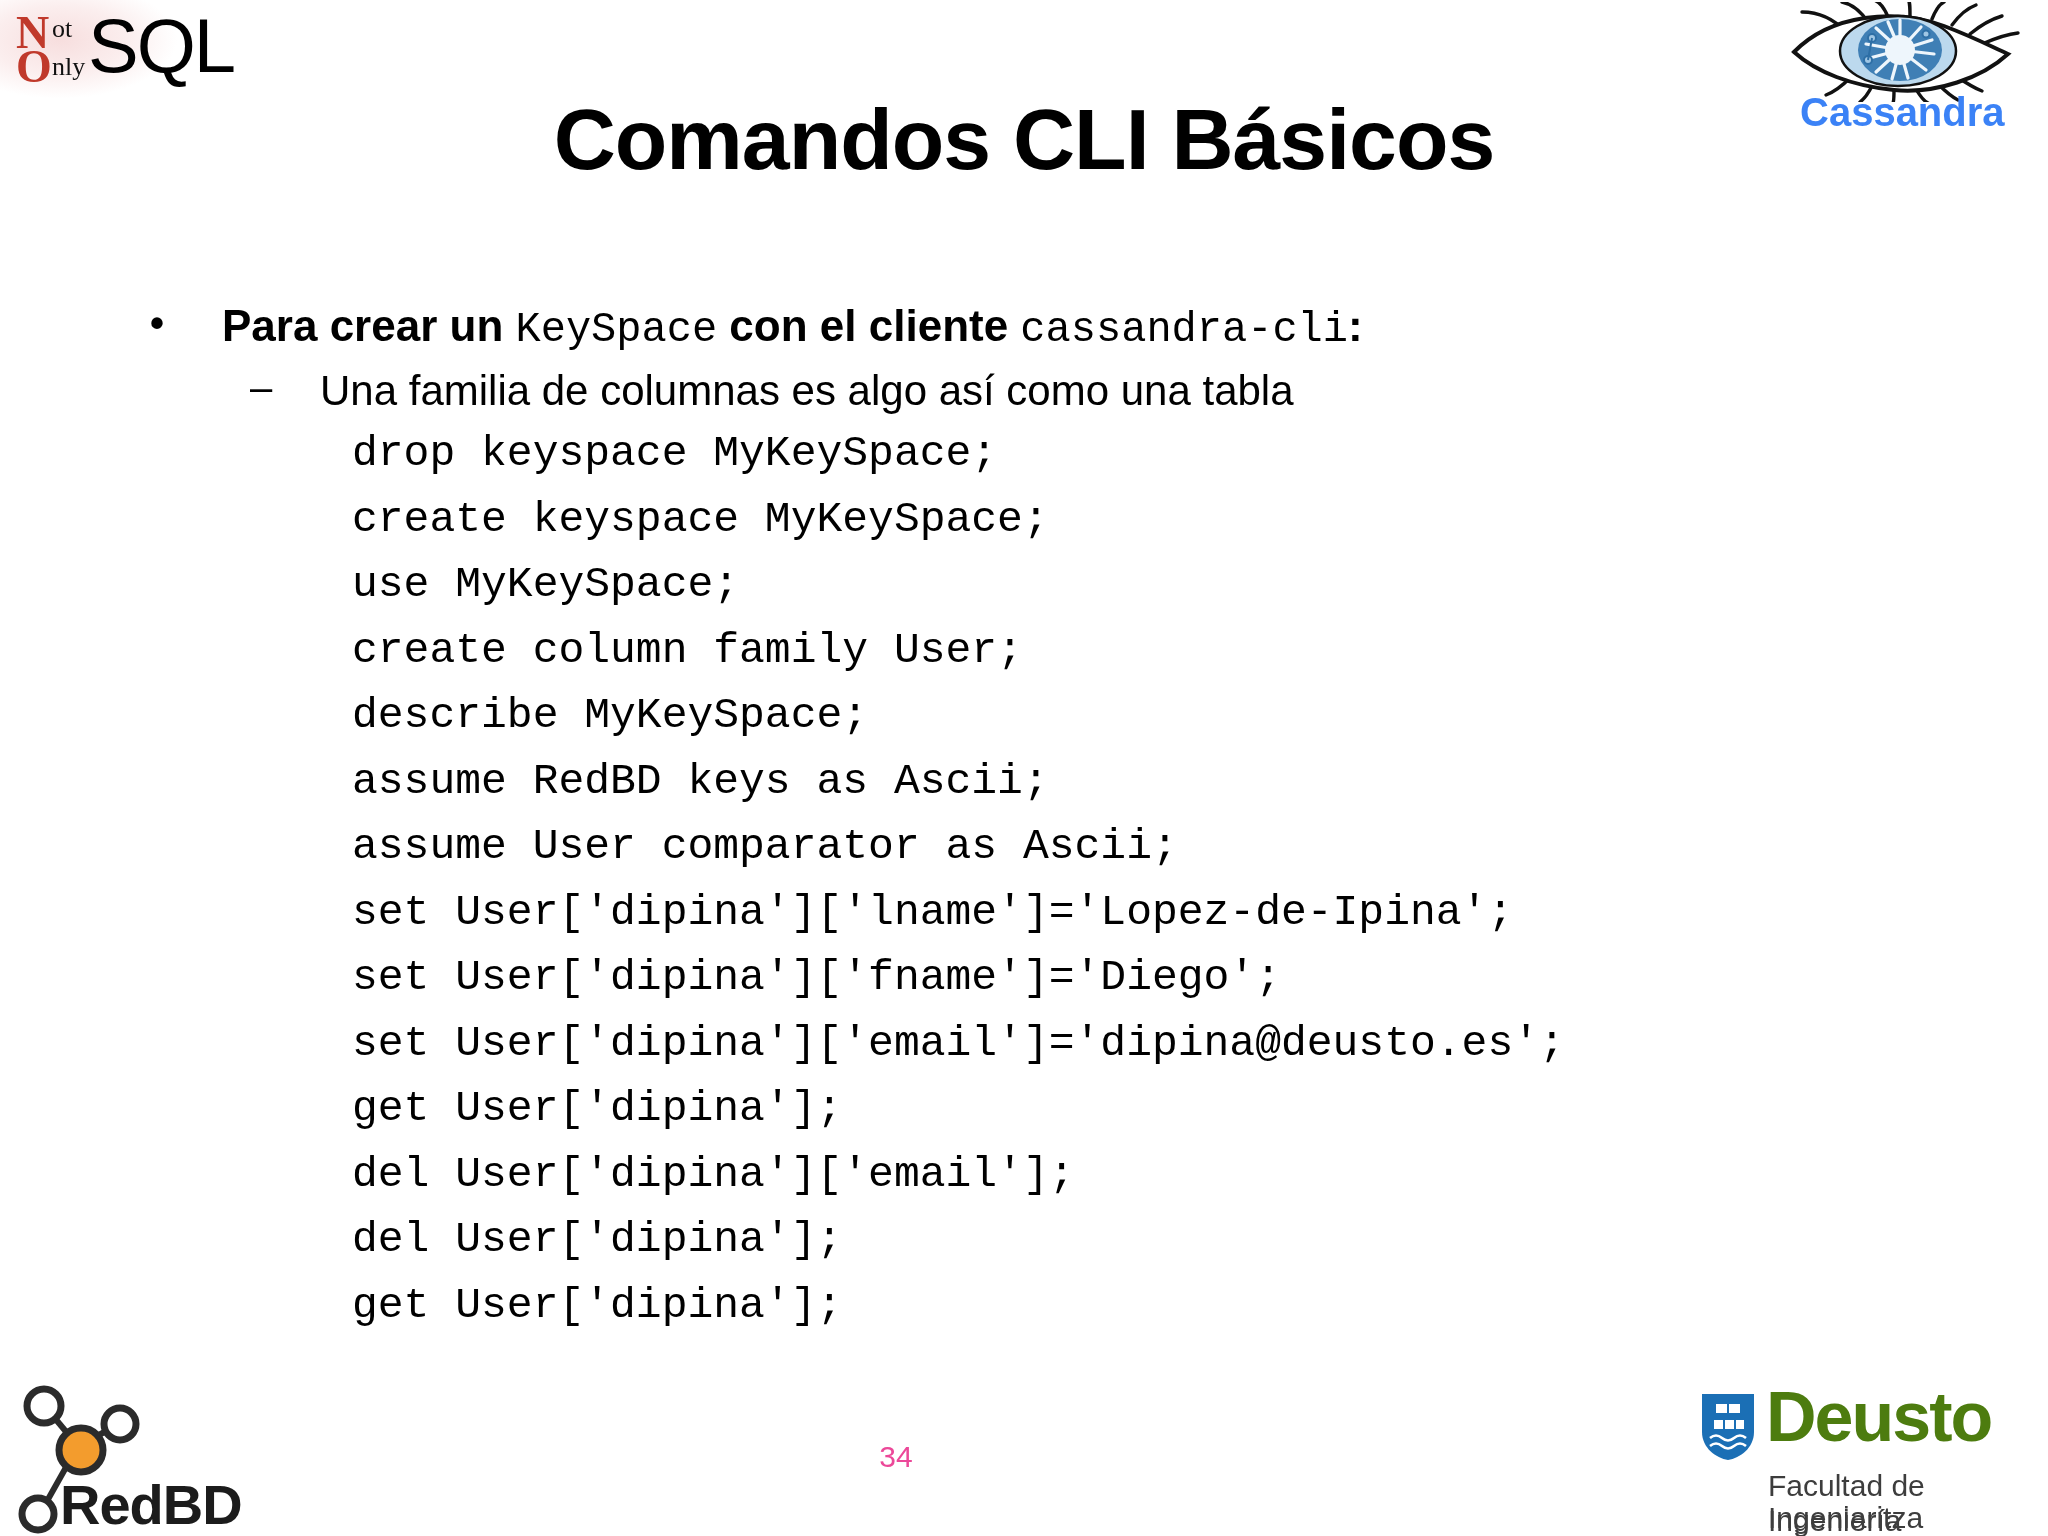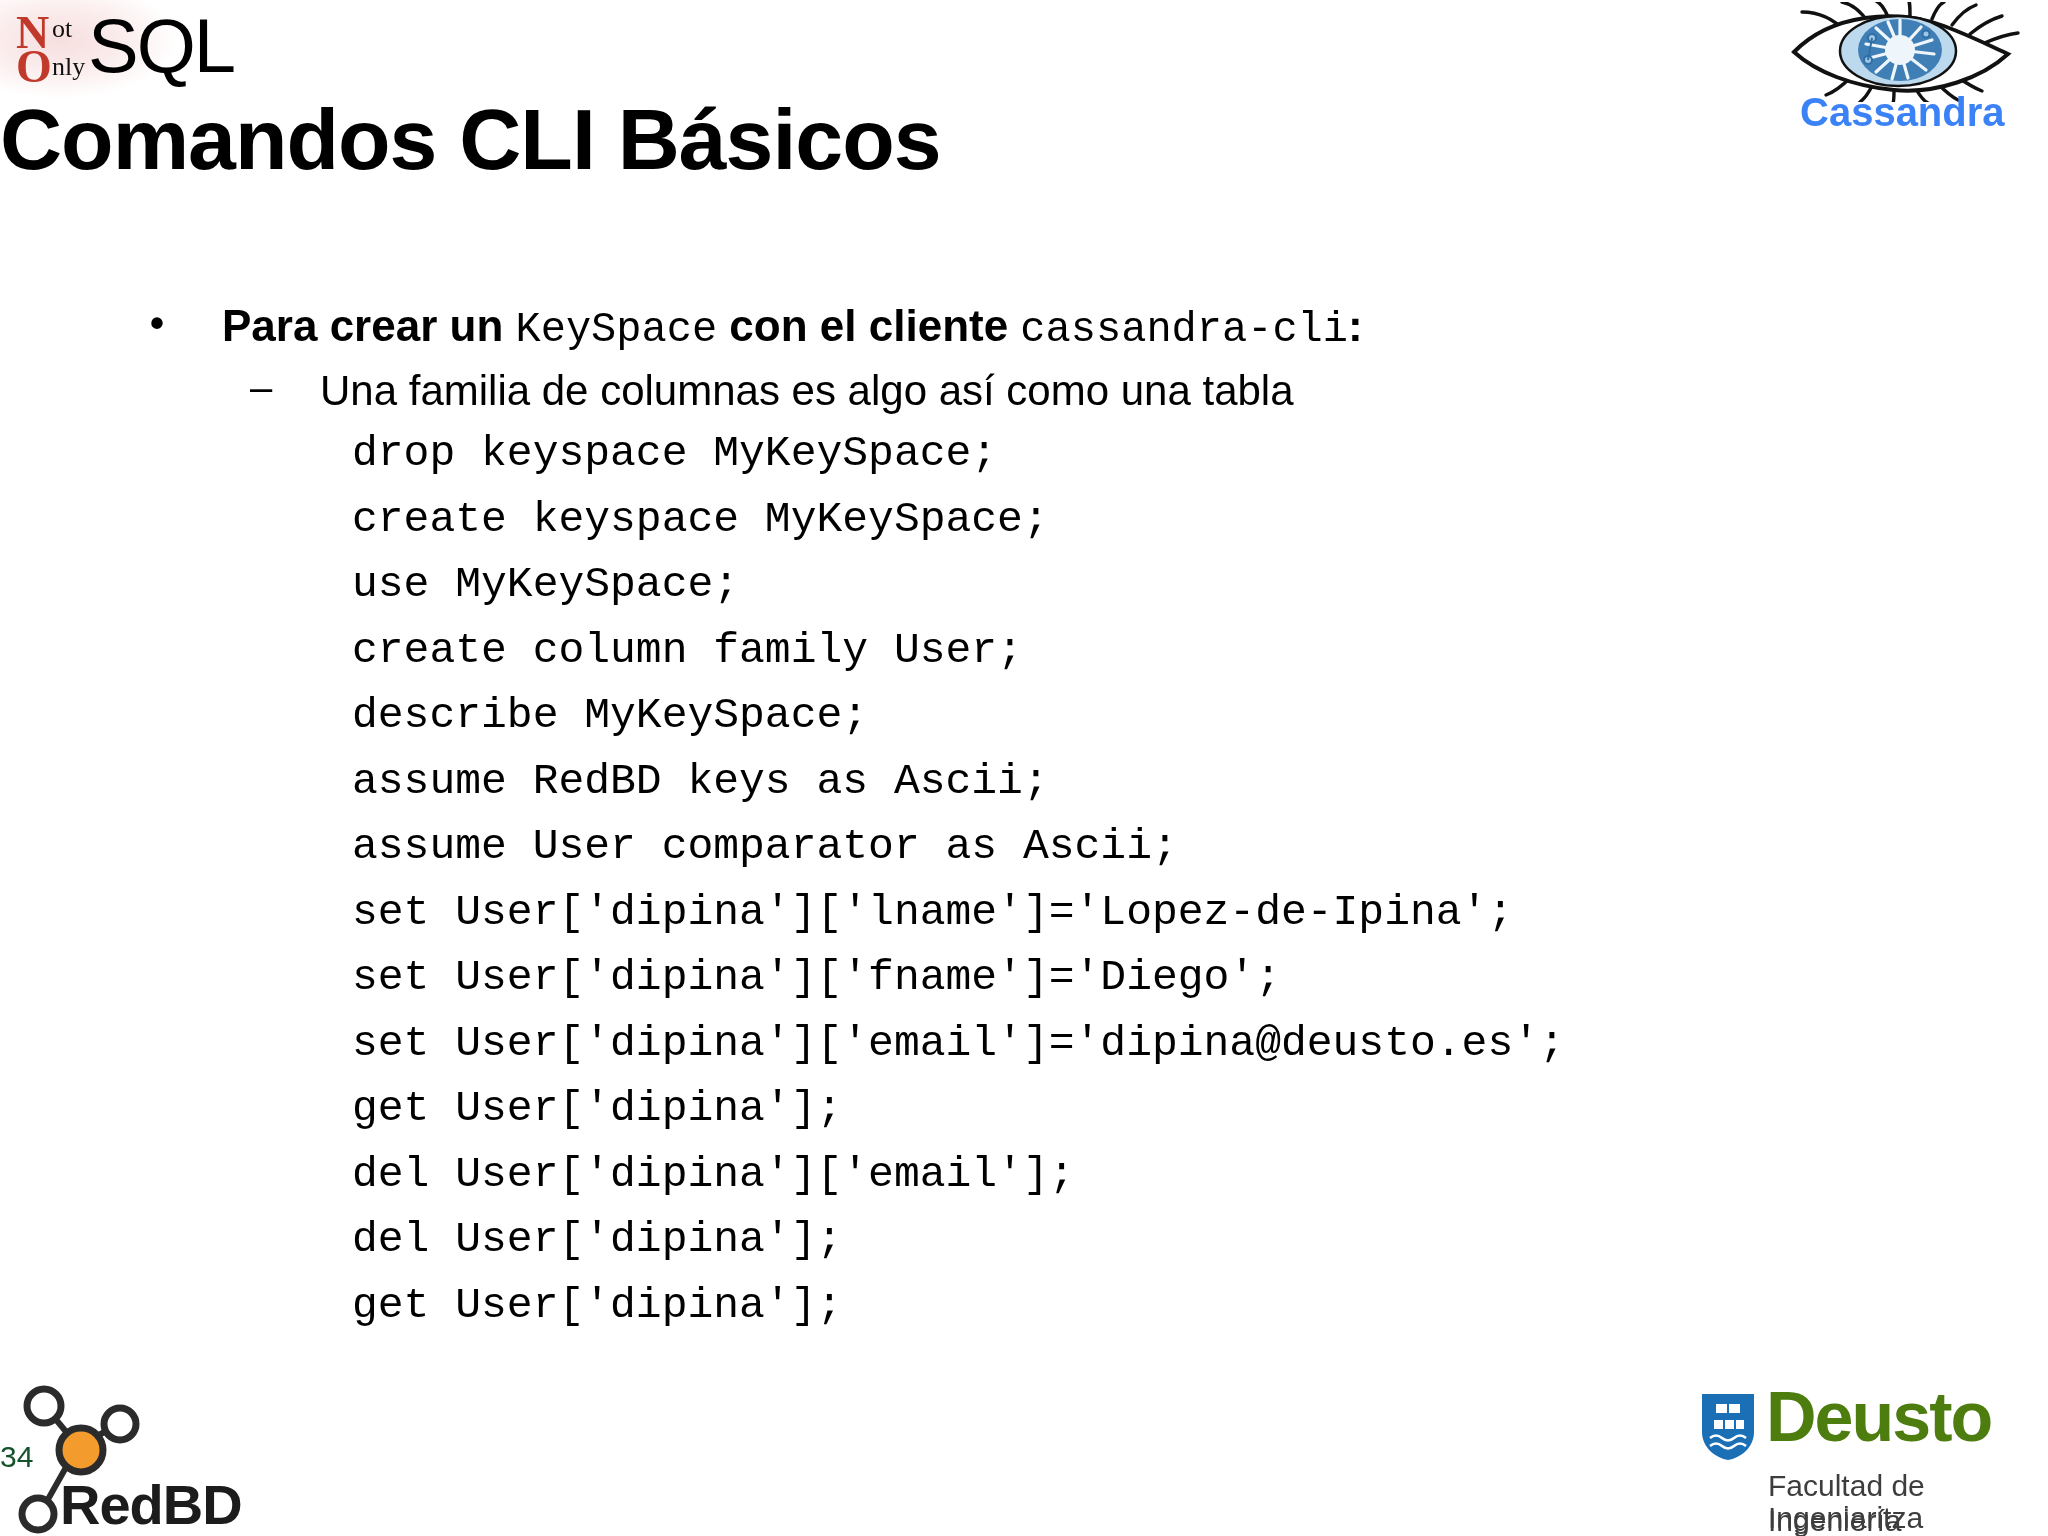--- a/index.html
+++ b/index.html
@@ -89,20 +89,21 @@
     color: #3b82f6;
     white-space: nowrap;
   }
 
   
   .slide-title {
     position: absolute;
     left: 0;
     top: 92px;
     width: 2048px;
+    text-align: center;
     font-family: "Liberation Sans", sans-serif;
     font-weight: bold;
     font-size: 86px;
     letter-spacing: -1px;
     color: #000000;
     line-height: 1.1;
   }
 
   
   .content {
@@ -157,22 +158,23 @@
     color: #000000;
     white-space: pre;
   }
 
   
   .page-number {
     position: absolute;
     left: 0;
     top: 1440px;
     width: 1792px;
+    text-align: center;
     font-size: 30px;
-    color: #14532d;
+    color: #ec4899;
     font-family: "Liberation Sans", sans-serif;
   }
 
   
   .redbd-logo {
     position: absolute;
     left: 8px;
     top: 1378px;
     width: 250px;
     height: 158px;

